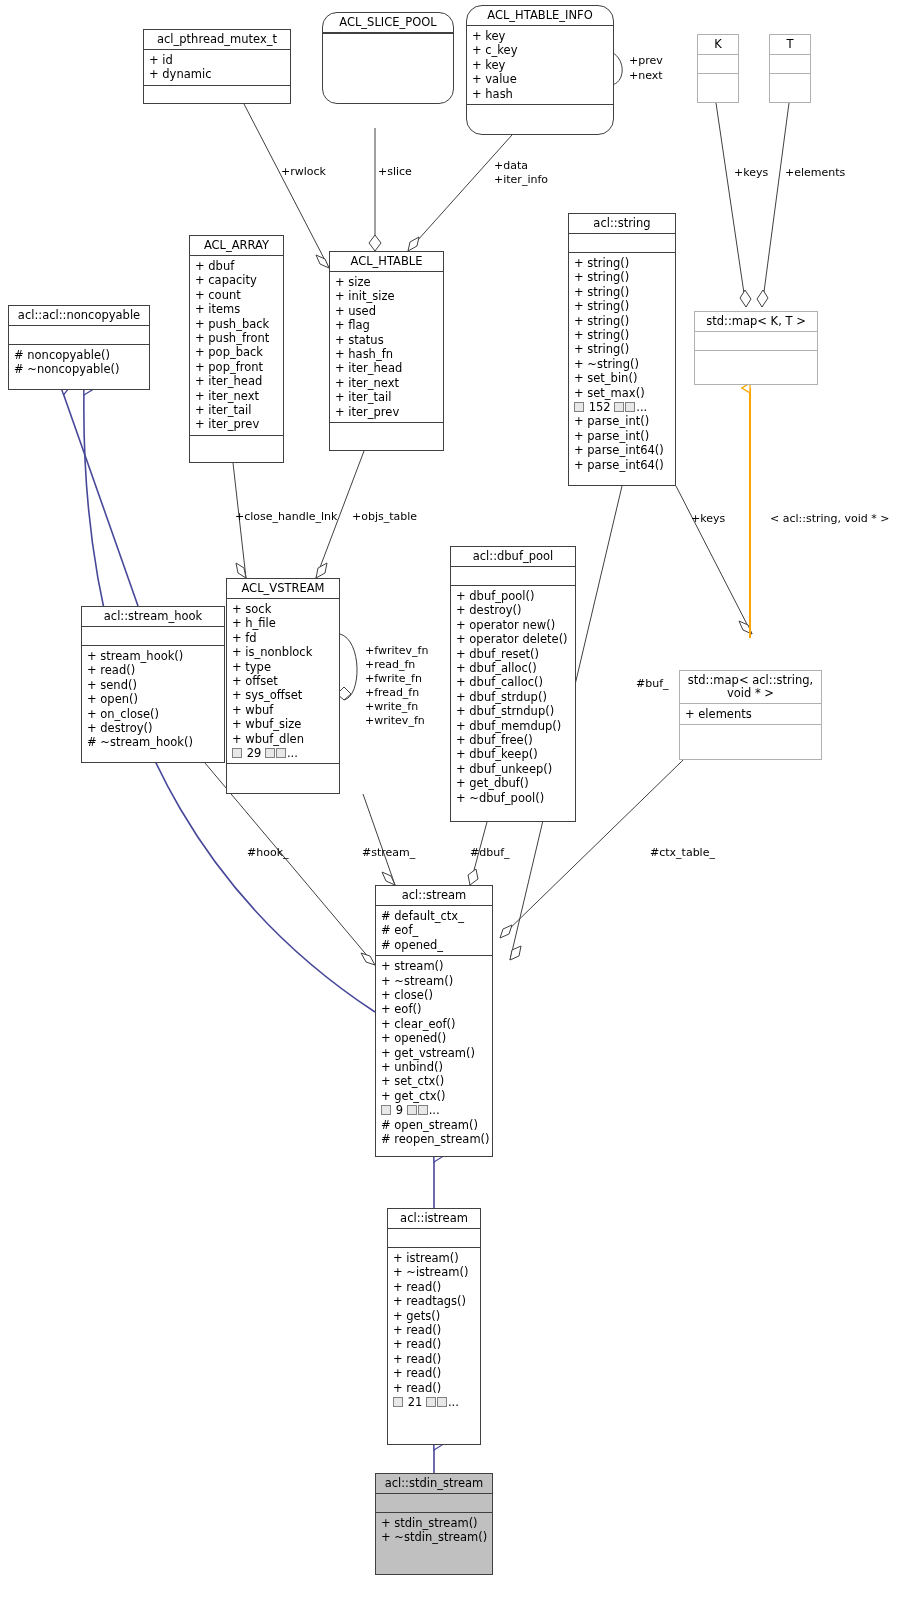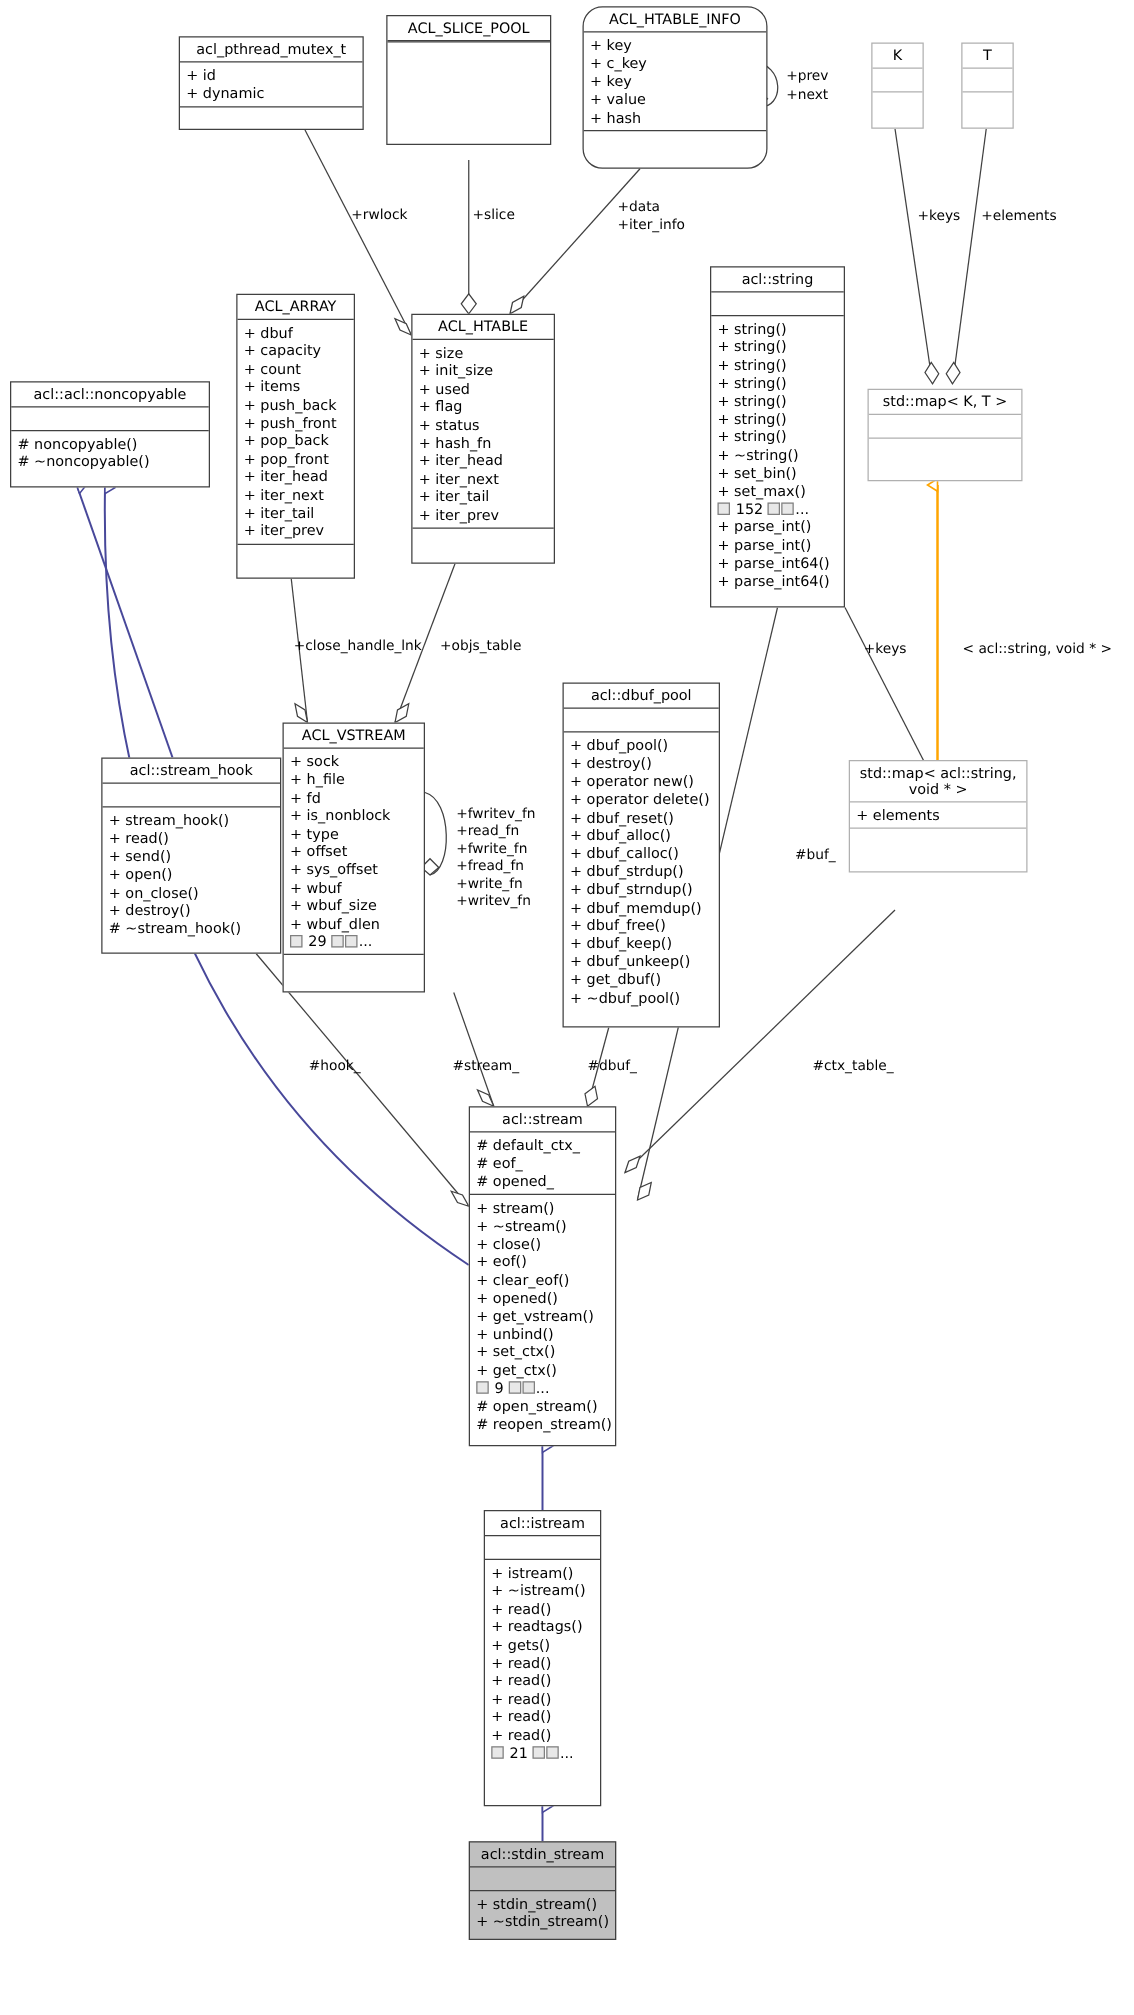--- a/index.html
+++ b/index.html
@@ -107,21 +107,21 @@
       <div class="uml-box" style="left: 143px; top: 29px; width: 148px; height: 75px;">
         <div class="uml-title">acl_pthread_mutex_t</div>
         <div class="uml-sep"></div>
         <div class="uml-sec">
           <div class="row">+ id</div>
           <div class="row">+ dynamic</div>
         </div>
         <div class="uml-sep"></div>
         <div class="uml-sec empty"></div>
       </div>
-      <div class="uml-box" style="left: 309px; top: 12px; width: 132px; height: 104px;">
+      <div class="uml-box" style="left: 322px; top: 12px; width: 132px; height: 92px; border-radius: 15px;">
         <div class="uml-title">ACL_SLICE_POOL</div>
         <div class="uml-sep"></div>
         <div class="uml-sep"></div>
         <div class="uml-sec empty"></div>
       </div>
       <div class="uml-box" style="left: 466px; top: 5px; width: 148px; height: 130px; border-radius: 16px;">
         <div class="uml-title">ACL_HTABLE_INFO</div>
         <div class="uml-sep"></div>
         <div class="uml-sec">
           <div class="row">+ key</div>
@@ -178,21 +178,21 @@
           <div class="row">+ status</div>
           <div class="row">+ hash_fn</div>
           <div class="row">+ iter_head</div>
           <div class="row">+ iter_next</div>
           <div class="row">+ iter_tail</div>
           <div class="row">+ iter_prev</div>
         </div>
         <div class="uml-sep"></div>
         <div class="uml-sec empty"></div>
       </div>
-      <div class="uml-box" style="left: 8px; top: 305px; width: 160px; height: 85px;">
+      <div class="uml-box" style="left: 8px; top: 305px; width: 142px; height: 85px;">
         <div class="uml-title">acl::acl::noncopyable</div>
         <div class="uml-sep"></div>
         <div class="uml-sec empty"></div>
         <div class="uml-sep"></div>
         <div class="uml-sec">
           <div class="row"># noncopyable()</div>
           <div class="row"># ~noncopyable()</div>
         </div>
       </div>
       <div class="uml-box" style="left: 568px; top: 213px; width: 108px; height: 273px;">
@@ -275,21 +275,21 @@
           <div class="row">+ dbuf_strdup()</div>
           <div class="row">+ dbuf_strndup()</div>
           <div class="row">+ dbuf_memdup()</div>
           <div class="row">+ dbuf_free()</div>
           <div class="row">+ dbuf_keep()</div>
           <div class="row">+ dbuf_unkeep()</div>
           <div class="row">+ get_dbuf()</div>
           <div class="row">+ ~dbuf_pool()</div>
         </div>
       </div>
-      <div class="uml-box tmpl" style="left: 679px; top: 608px; width: 143px; height: 90px;">
+      <div class="uml-box tmpl" style="left: 679px; top: 670px; width: 143px; height: 90px;">
         <div class="uml-title">std::map&lt; acl::string,
 void * &gt;</div>
         <div class="uml-sep"></div>
         <div class="uml-sec">
           <div class="row">+ elements</div>
         </div>
         <div class="uml-sep"></div>
         <div class="uml-sec empty"></div>
       </div>
       <div class="uml-box" style="left: 375px; top: 885px; width: 118px; height: 272px;">
@@ -329,21 +329,21 @@
           <div class="row">+ readtags()</div>
           <div class="row">+ gets()</div>
           <div class="row">+ read()</div>
           <div class="row">+ read()</div>
           <div class="row">+ read()</div>
           <div class="row">+ read()</div>
           <div class="row">+ read()</div>
           <div class="row"><span class="mini"></span> 21 <span class="mini"></span><span class="mini"></span>...</div>
         </div>
       </div>
-      <div class="uml-box hl" style="left: 375px; top: 1473px; width: 118px; height: 79px;">
+      <div class="uml-box hl" style="left: 375px; top: 1473px; width: 118px; height: 102px;">
         <div class="uml-title">acl::stdin_stream</div>
         <div class="uml-sep"></div>
         <div class="uml-sec empty"></div>
         <div class="uml-sep"></div>
         <div class="uml-sec">
           <div class="row">+ stdin_stream()</div>
           <div class="row">+ ~stdin_stream()</div>
         </div>
       </div>
     </div>

